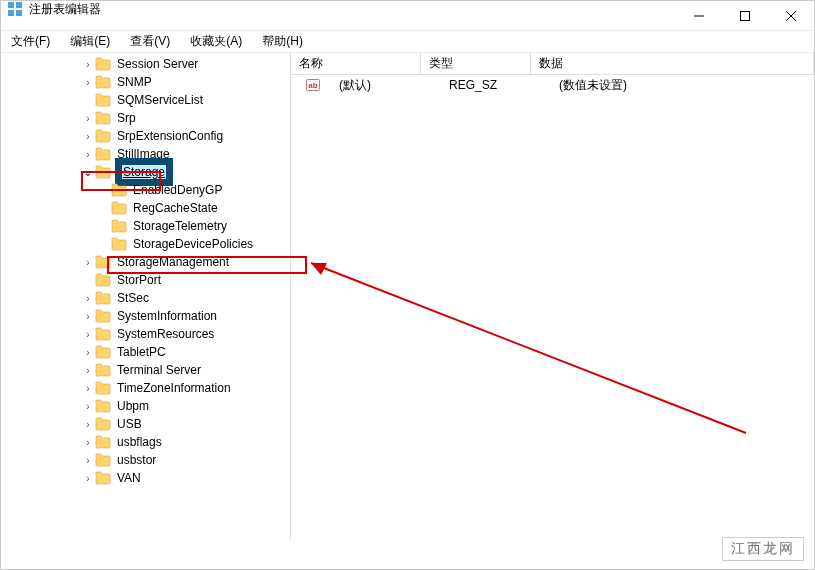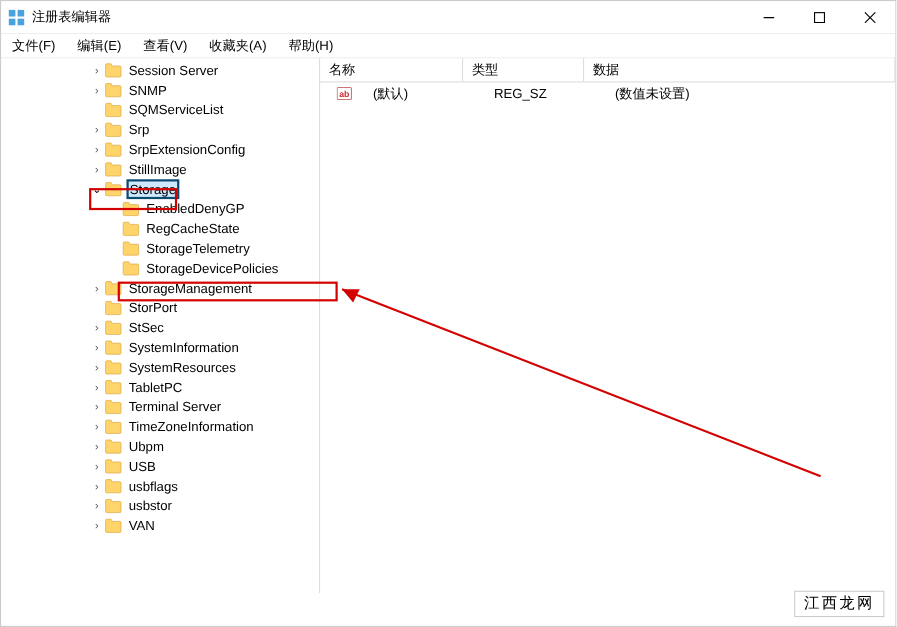--- a/index.html
+++ b/index.html
@@ -1,41 +1,41 @@
 <!DOCTYPE html>
 <html><head>
 <meta charset="utf-8">
 <style>
   * { box-sizing: border-box; }
   html, body { margin: 0; padding: 0; font-family: "Microsoft YaHei", "Segoe UI", Tahoma, sans-serif; font-size: 12px; color: #000; background: #fff; }
   .window { width: 815px; height: 570px; border: 1px solid #ccc; position: relative; overflow: hidden; background: #fff; }
-  .titlebar { height: 30px; display: flex; align-items: center; padding: 0 0 0 6px; border-bottom: 1px solid #eee; }
+  .titlebar { height: 30px; display: flex; padding: 0 0 0 6px; border-bottom: 1px solid #eee; }
   .titlebar .app-icon { width: 16px; height: 16px; margin-right: 6px; }
   .titlebar .title { flex: 1; font-size: 12px; }
   .winbtns { display: flex; }
   .winbtn { width: 46px; height: 30px; display: flex; align-items: center; justify-content: center; }
   .menubar { height: 22px; display: flex; align-items: center; padding: 0 6px; border-bottom: 1px solid #eee; gap: 12px; }
   .menuitem { padding: 2px 4px; cursor: default; }
   .addressbar { height: 22px; border: 2px solid #d30000; margin: 2px 4px 2px 4px; display: flex; align-items: center; padding: 0 4px; font-size: 12px; }
   .content { display: flex; height: calc(100% - 30px - 22px - 26px - 4px); }
   .tree { width: 290px; border-right: 1px solid #ddd; overflow: hidden; padding-top: 2px; }
   .values { flex: 1; position: relative; }
   .valhead { display: flex; border-bottom: 1px solid #ddd; height: 22px; align-items: center; }
   .valhead .col { padding: 0 8px; border-right: 1px solid #ddd; height: 100%; display: flex; align-items: center; }
   .valrow { display: flex; align-items: center; height: 20px; }
   .valrow .cell { padding: 0 8px; }
   .valicon { width: 32px; height: 14px; margin-left: 6px; margin-right: 2px; display: inline-flex; align-items: center; justify-content: center; }
   .tree-row { display: flex; align-items: center; height: 18px; white-space: nowrap; position: relative; }
   .tree-row .chev { width: 14px; text-align: center; color: #555; font-size: 10px; }
   .tree-row .chev.open { color: #000; }
   .tree-row .folder { width: 16px; height: 14px; margin-right: 4px; display: inline-block; }
   .tree-row .label { padding: 0 2px; }
-  .tree-row.selected .label { background: #cde8ff; border: 2px solid #0c4a6e; padding: 0 1px; }
+  .tree-row.selected .label { background: #cde8ff; border: 7px solid #0c4a6e; padding: 0 1px; text-decoration: underline; }
   .highlight-red { position: absolute; border: 2px solid #d30000; pointer-events: none; }
-  .watermark { position: absolute; right: 10px; bottom: 8px; background: rgba(255,255,255,0.8); color: #000000; font-size: 14px; padding: 2px 8px; border: 1px solid #ccc; letter-spacing: 2px; font-weight: 500;}
+  .watermark { position: absolute; right: 10px; bottom: 8px; background: rgba(255,255,255,0.8); color: #737373; font-size: 14px; padding: 2px 8px; border: 1px solid #ccc; letter-spacing: 2px; font-weight: 500;}
   svg.folder-svg { display:block; }
   .arrow-svg { position:absolute; left:0; top:0; pointer-events:none; }
 </style>
 </head>
 <body>
 <div class="window">
 
   <div class="titlebar">
     <span class="app-icon">
       <svg width="16" height="16" viewBox="0 0 16 16">

